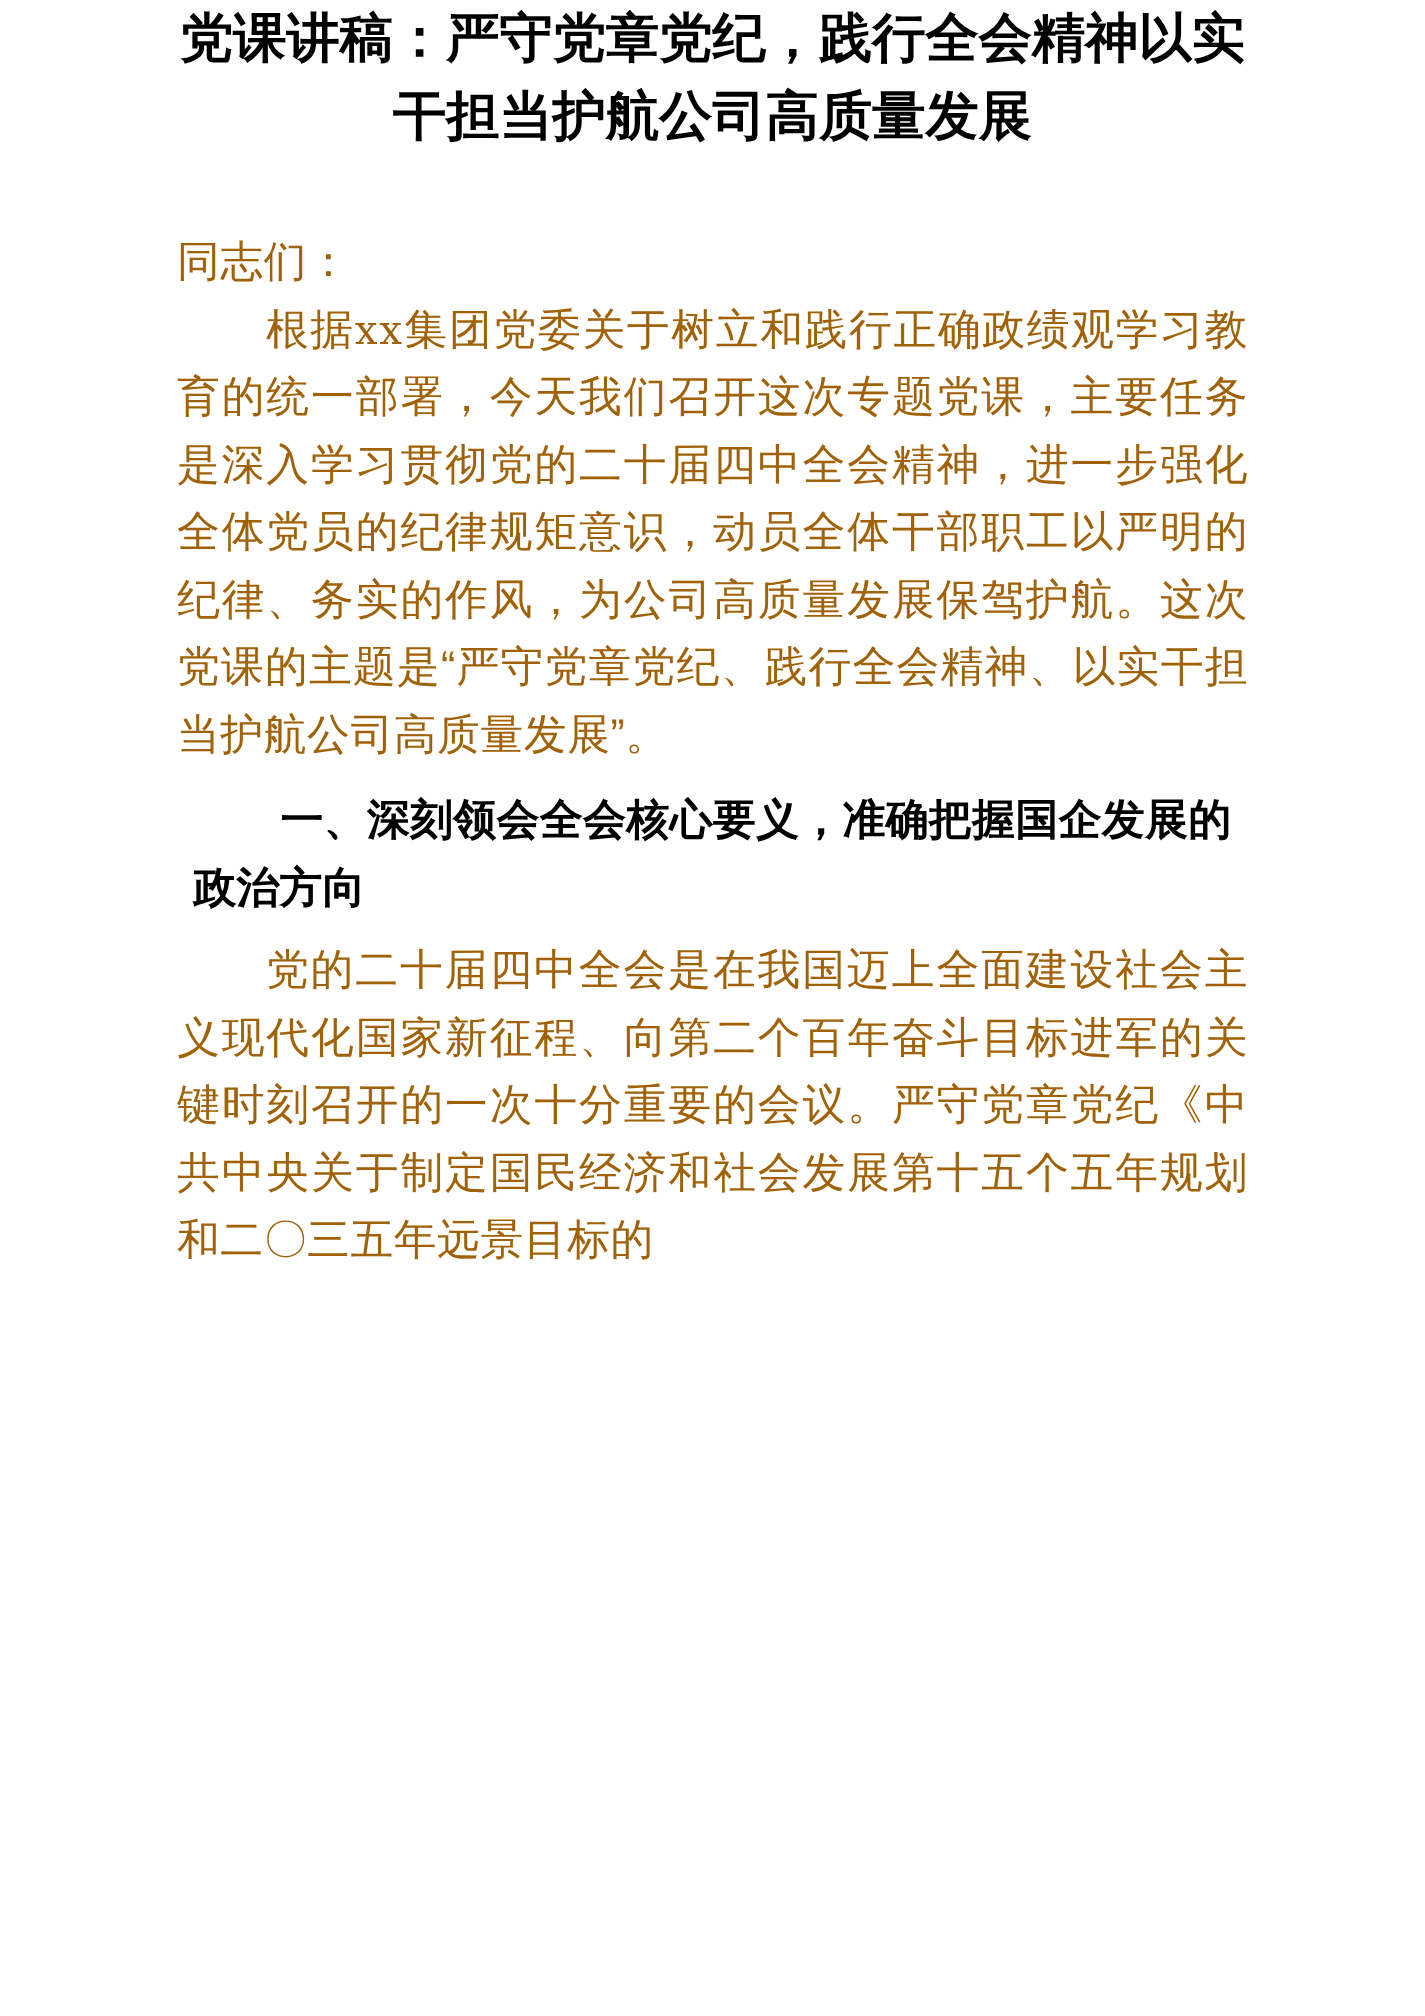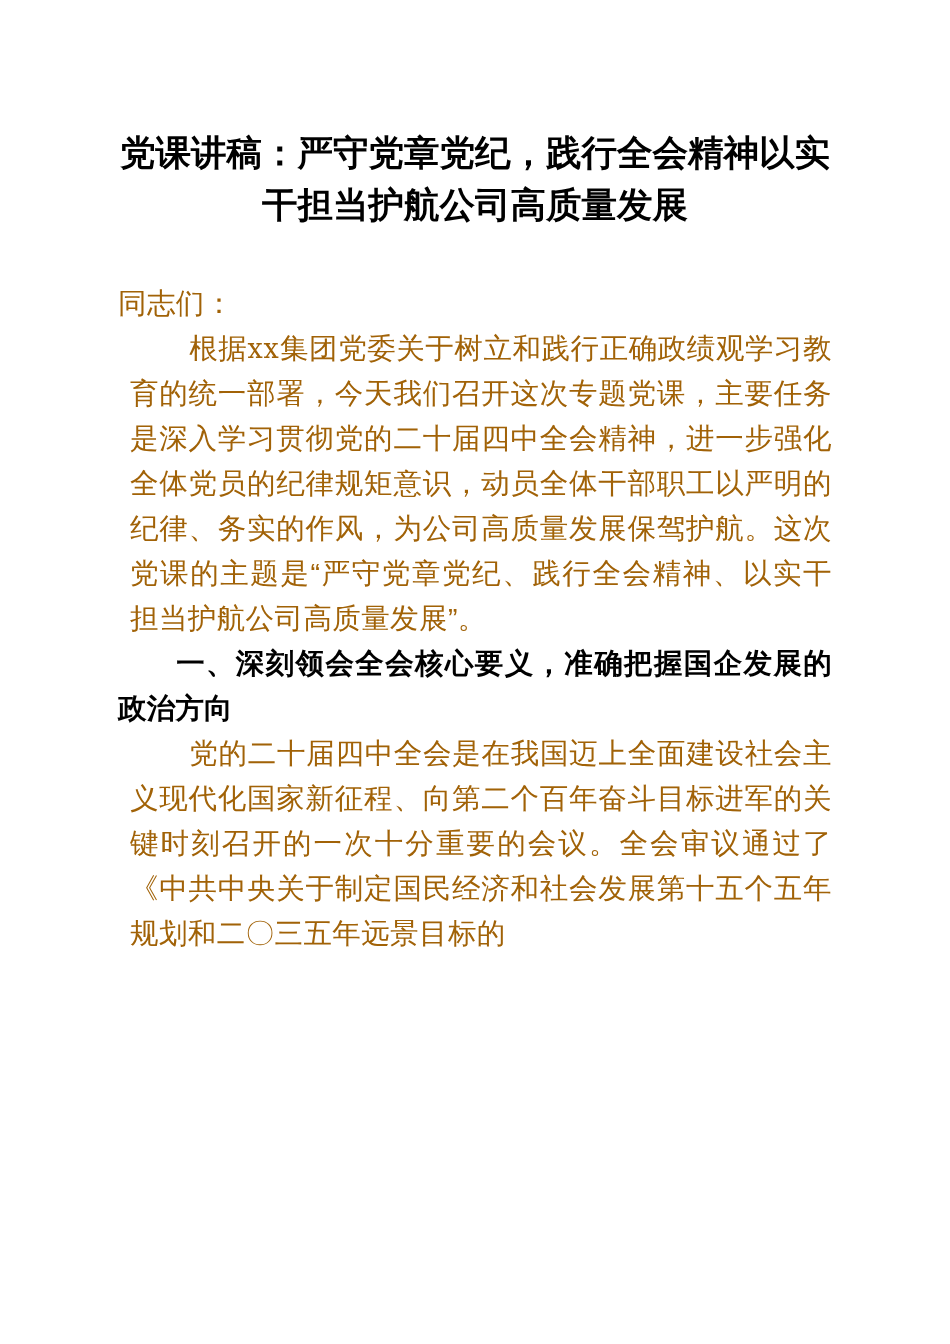--- a/index.html
+++ b/index.html
@@ -27,21 +27,20 @@
 
   
   .doc-title {
     font-family: "DejaVu Serif", "Liberation Serif", serif;
     font-weight: 700;
     font-size: 35.5px;
     line-height: 52px;
     color: #000000;
     text-align: center;
     margin: 0;
-    padding-top: 128px;
     letter-spacing: 0px;
     text-rendering: geometricPrecision;
   }
 
   
   .para {
     font-family: "Liberation Sans", "DejaVu Sans", sans-serif;
     font-weight: 300;
     font-size: 28.5px;
     line-height: 45px;
@@ -53,21 +52,20 @@
     word-break: break-all;
   }
 
   .para.salutation {
     margin-top: 49px;
     text-indent: 0;
   }
 
   .para.indent {
     text-indent: 2.08em;
-    margin-left: 12px;
   }
 
   .para + .para.indent {
     margin-top: 0;
   }
 
   
   .latin {
     font-family: "DejaVu Serif", "Liberation Serif", serif;
     font-weight: 400;
@@ -77,37 +75,37 @@
 
   
   .section-heading {
     font-family: "DejaVu Sans", "Liberation Sans", sans-serif;
     font-weight: 700;
     font-size: 28.5px;
     line-height: 45px;
     color: #000000;
     text-align: justify;
     text-justify: inter-ideograph;
-    margin: 0;
+    margin: 11px;
     text-indent: 2.04em;
     letter-spacing: 0.2px;
     word-break: break-all;
   }
 </style>
 </head>
 <body>
 
 <div class="page">
   <div class="content">
 
     <h1 class="doc-title">党课讲稿：严守党章党纪，践行全会精神以实干担当护航公司高质量发展</h1>
 
     <p class="para salutation">同志们：</p>
 
     <p class="para indent"><span>根据</span><span class="latin">xx</span><span>集团党委关于树立和践行正确政绩观学习教育的统一部署，今天我们召开这次专题党课，主要任务是深入学习贯彻党的二十届四中全会精神，进一步强化全体党员的纪律规矩意识，动员全体干部职工以严明的纪律、务实的作风，为公司高质量发展保驾护航。这次党课的主题是“严守党章党纪、践行全会精神、以实干担当护航公司高质量发展”。</span></p>
 
 
     <p class="section-heading">一、深刻领会全会核心要义，准确把握国企发展的政治方向</p>
 
-    <p class="para indent">党的二十届四中全会是在我国迈上全面建设社会主义现代化国家新征程、向第二个百年奋斗目标进军的关键时刻召开的一次十分重要的会议。全会审议通过了《中共中央关于制定国民经济和社会发展第十五个五年规划和二〇三五年远景目标的</p>
+    <p class="para indent">党的二十届四中全会是在我国迈上全面建设社会主义现代化国家新征程、向第二个百年奋斗目标进军的关键时刻召开的一次十分重要的会议。严守党章党纪《中共中央关于制定国民经济和社会发展第十五个五年规划和二〇三五年远景目标的</p>
 
   </div>
 </div>
 
 </body></html>

